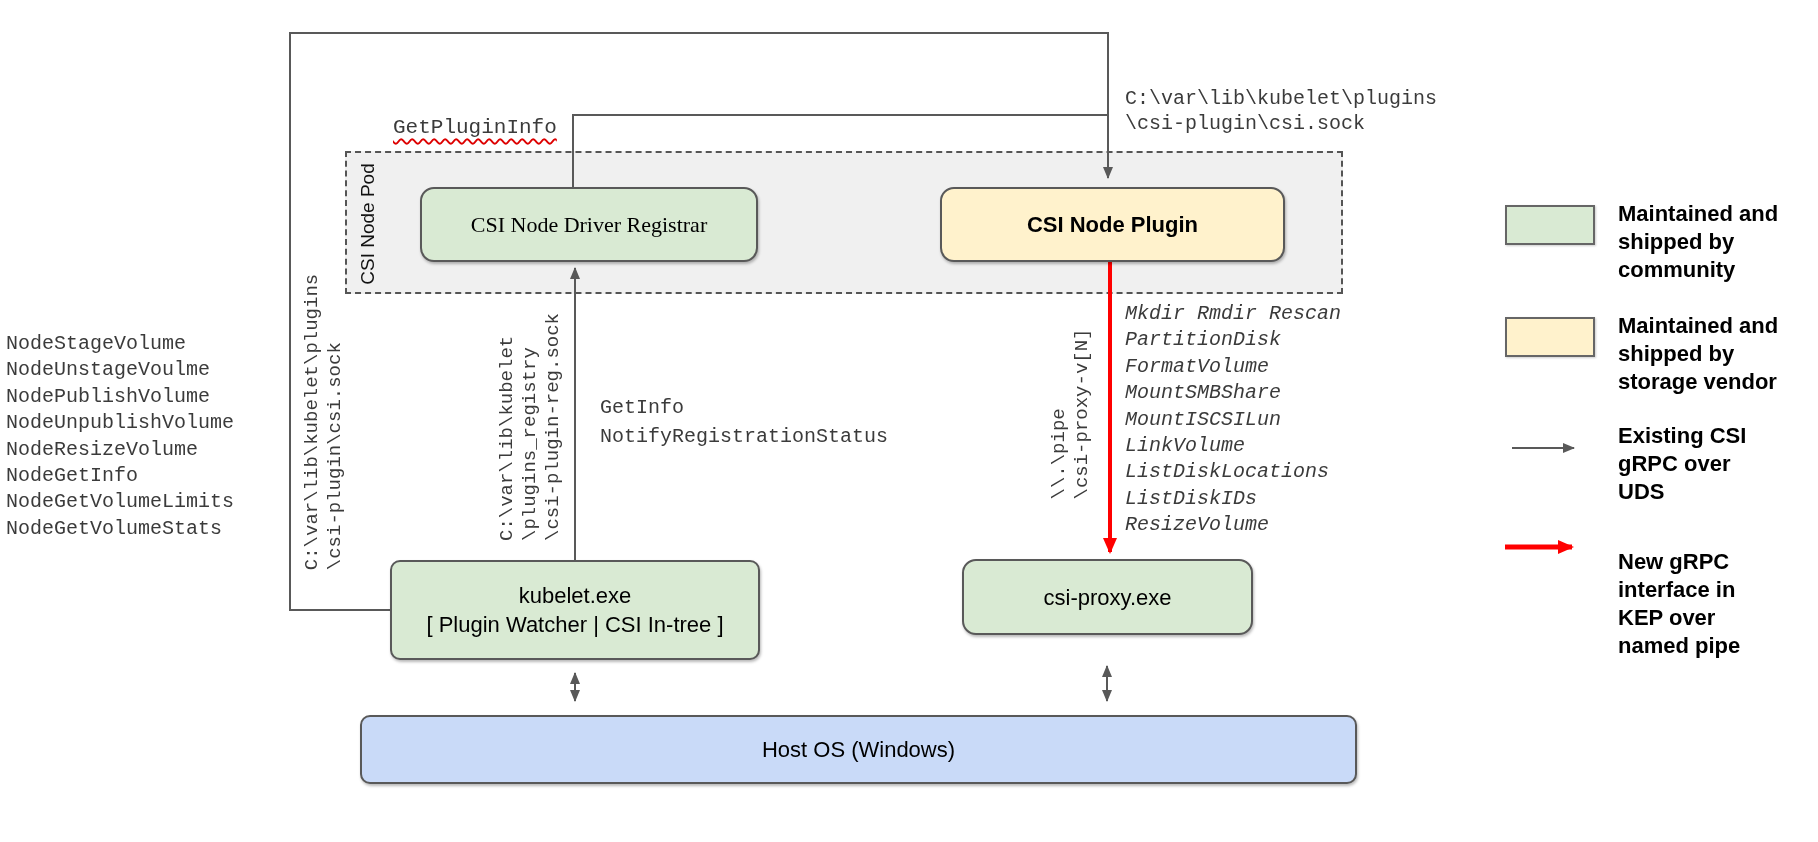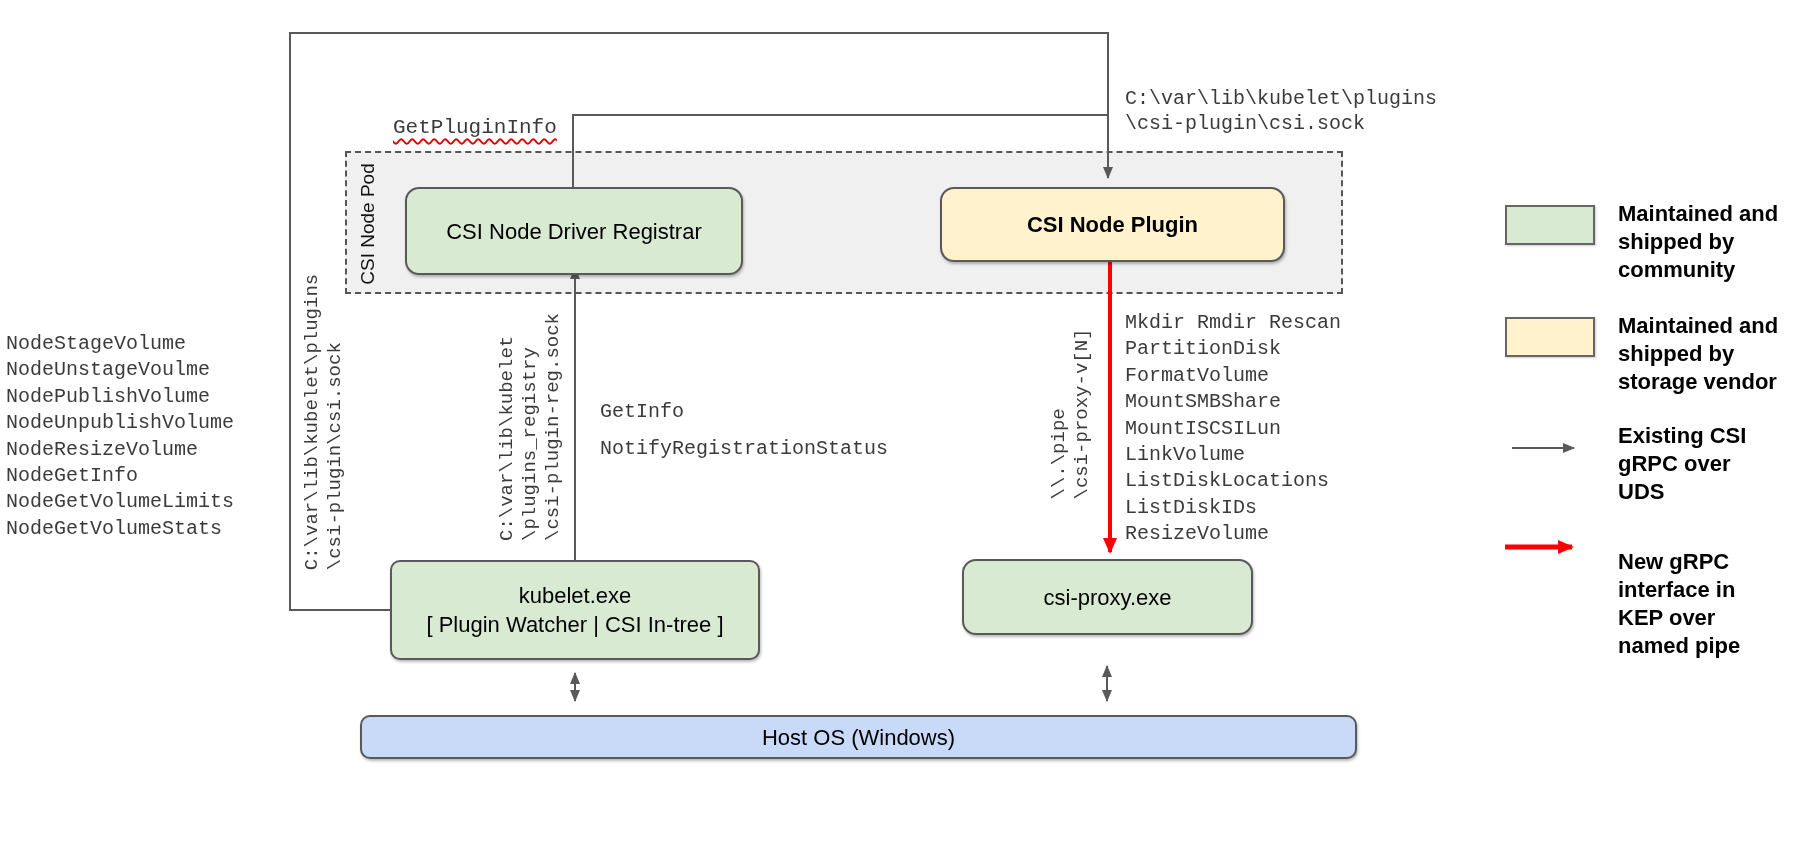--- a/index.html
+++ b/index.html
@@ -10,35 +10,35 @@
   .canvas{position:relative;width:1818px;height:842px;background:#fff;overflow:hidden;
           font-family:"Liberation Sans", sans-serif;}
   .abs{position:absolute;}
   
   .pod{left:345px;top:151px;width:998px;height:143px;background:var(--podgray);
        border:2px dashed #555;box-sizing:border-box;}
   .node-box{display:flex;align-items:center;justify-content:center;text-align:center;
        border:2px solid var(--line);border-radius:14px;box-sizing:border-box;
        font-size:22px;line-height:29px;color:#000;box-shadow:1px 2px 3px rgba(0,0,0,0.28);
        white-space:pre-line;}
-  .registrar{left:405px;top:187px;width:338px;height:88px;background:var(--green);}
+  .registrar{left:420px;top:187px;width:338px;height:75px;background:var(--green);font-family:Liberation Serif, serif;}
   .plugin{left:940px;top:187px;width:345px;height:75px;background:var(--yellow);font-weight:bold;}
   .kubelet{left:390px;top:560px;width:370px;height:100px;background:var(--green);border-radius:10px;}
   .csiproxy{left:962px;top:559px;width:291px;height:76px;background:var(--green);}
-  .hostos{left:360px;top:715px;width:997px;height:44px;background:var(--blue);border-radius:10px;}
+  .hostos{left:360px;top:715px;width:997px;height:69px;background:var(--blue);border-radius:10px;}
   
   svg.wires{left:0;top:0;width:1818px;height:842px;pointer-events:none;}
   
   .mono{font-family:"Liberation Mono", monospace;color:#3b3b3b;white-space:pre-line;}
   .gpi{left:393px;top:116px;font-size:21px;
        text-decoration:underline wavy #dd0000;text-decoration-thickness:1.5px;text-underline-offset:5px;}
   .sock-top{left:1125px;top:86px;font-size:20px;line-height:25px;}
   .node-calls{left:6px;top:331px;width:248px;text-align:left;font-size:20px;line-height:26.4px;}
-  .proxy-calls{left:1125px;top:310px;font-size:20px;line-height:26.4px;}
-  .reg-calls{left:600px;top:393px;font-size:20px;line-height:37px;}
+  .proxy-calls{left:1125px;top:301px;font-size:20px;line-height:26.4px;font-style:italic;}
+  .reg-calls{left:600px;top:393px;font-size:20px;line-height:29px;}
   
   .vlabel{transform:translate(-50%,-50%) rotate(-90deg);white-space:pre-line;}
   .v-sock{left:324px;top:422px;font-size:19px;line-height:23px;}
   .v-reg{left:530px;top:427px;font-size:19px;line-height:23px;}
   .v-pipe{left:1071px;top:414px;font-size:19px;line-height:23px;}
   .pod-label{left:368px;top:224px;font-size:19px;color:#111;font-family:"Liberation Sans",sans-serif;}
   
   .swatch{width:90px;height:40px;border:2px solid #666;box-sizing:border-box;box-shadow:1px 1px 2px rgba(0,0,0,0.2);}
   .sw-green{left:1505px;top:205px;background:var(--green);}
   .sw-yellow{left:1505px;top:317px;background:var(--yellow);}

